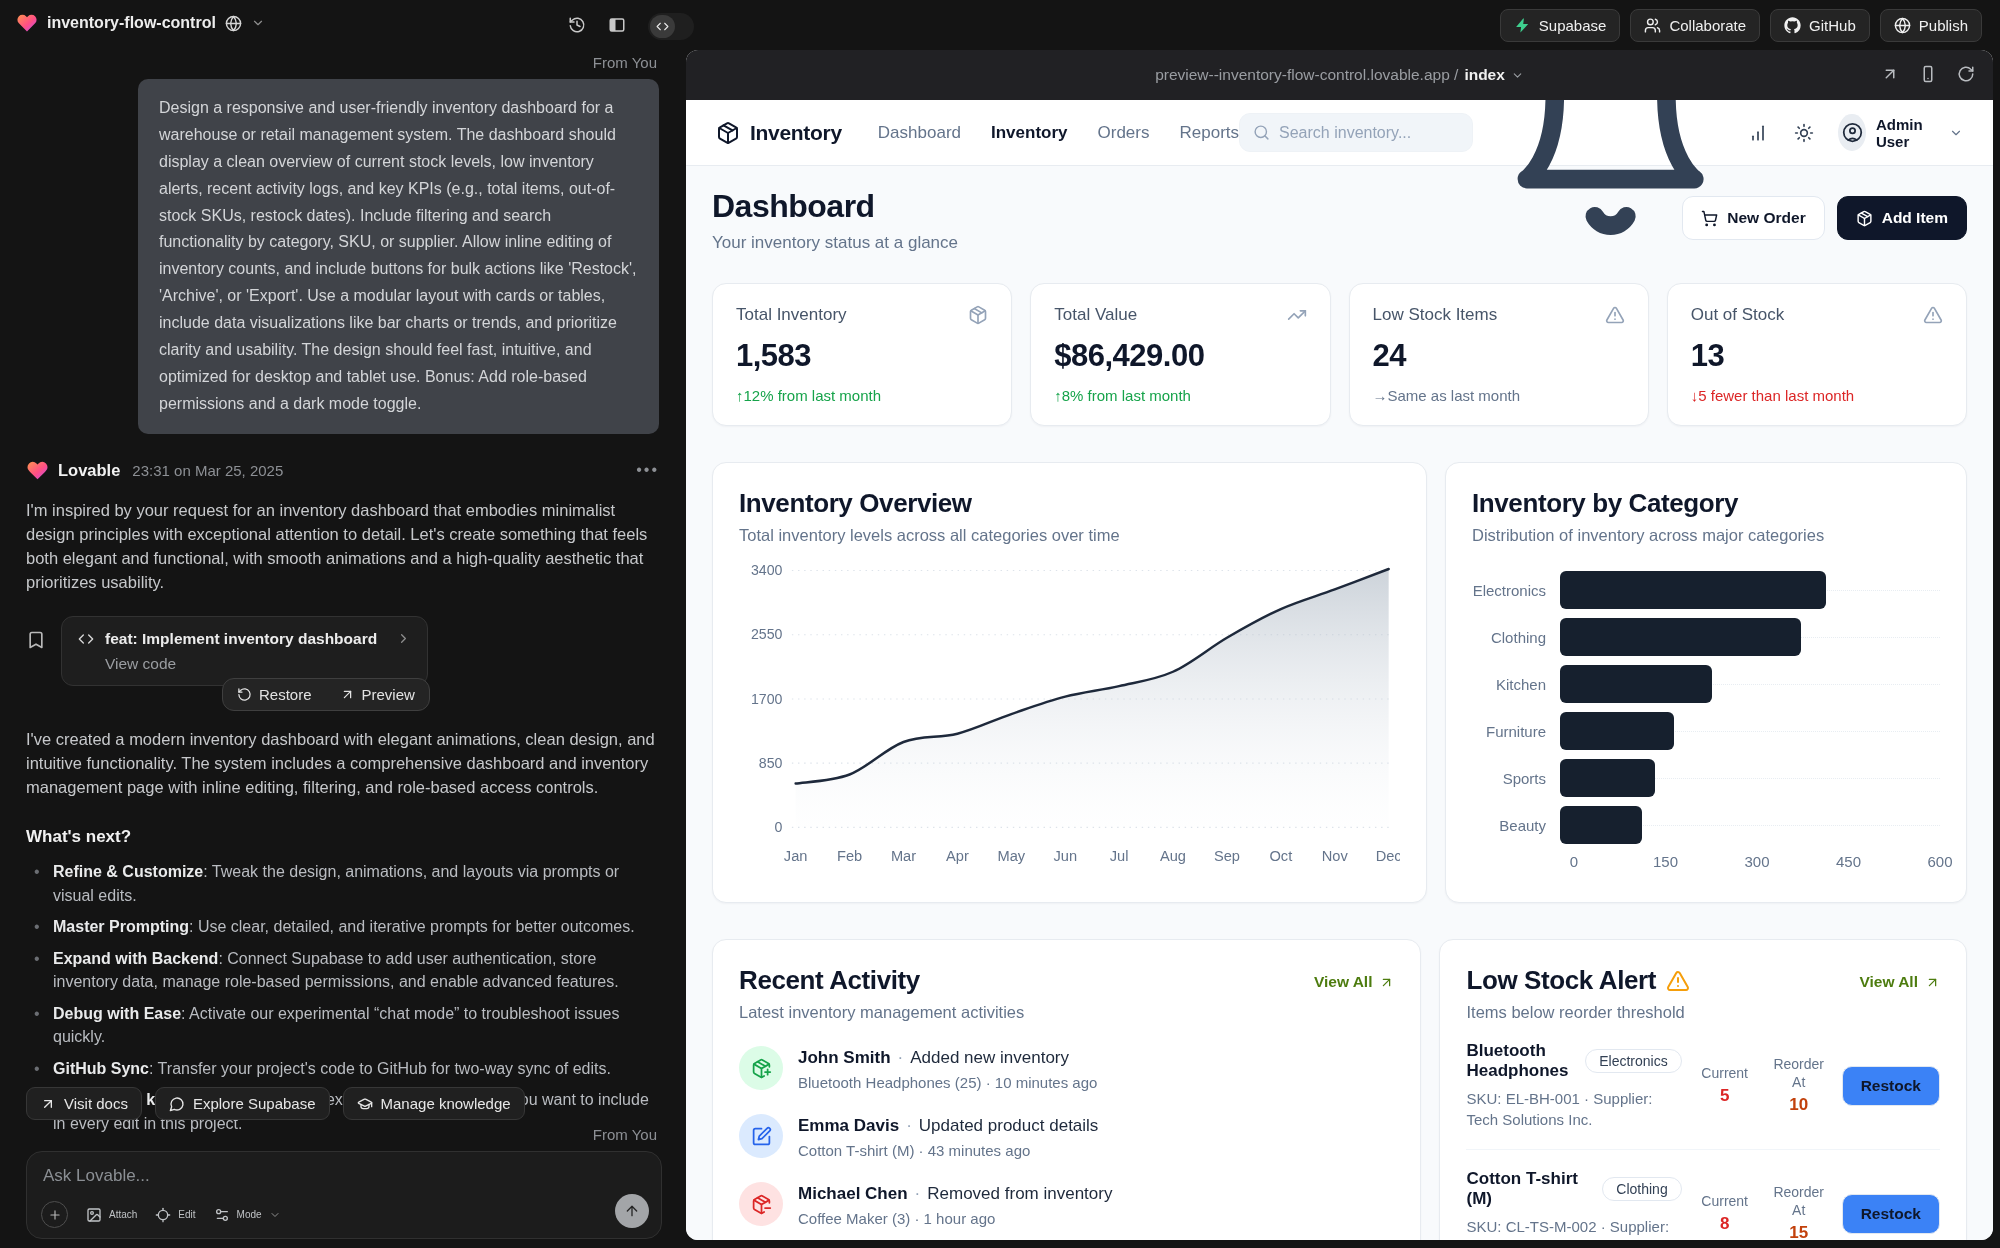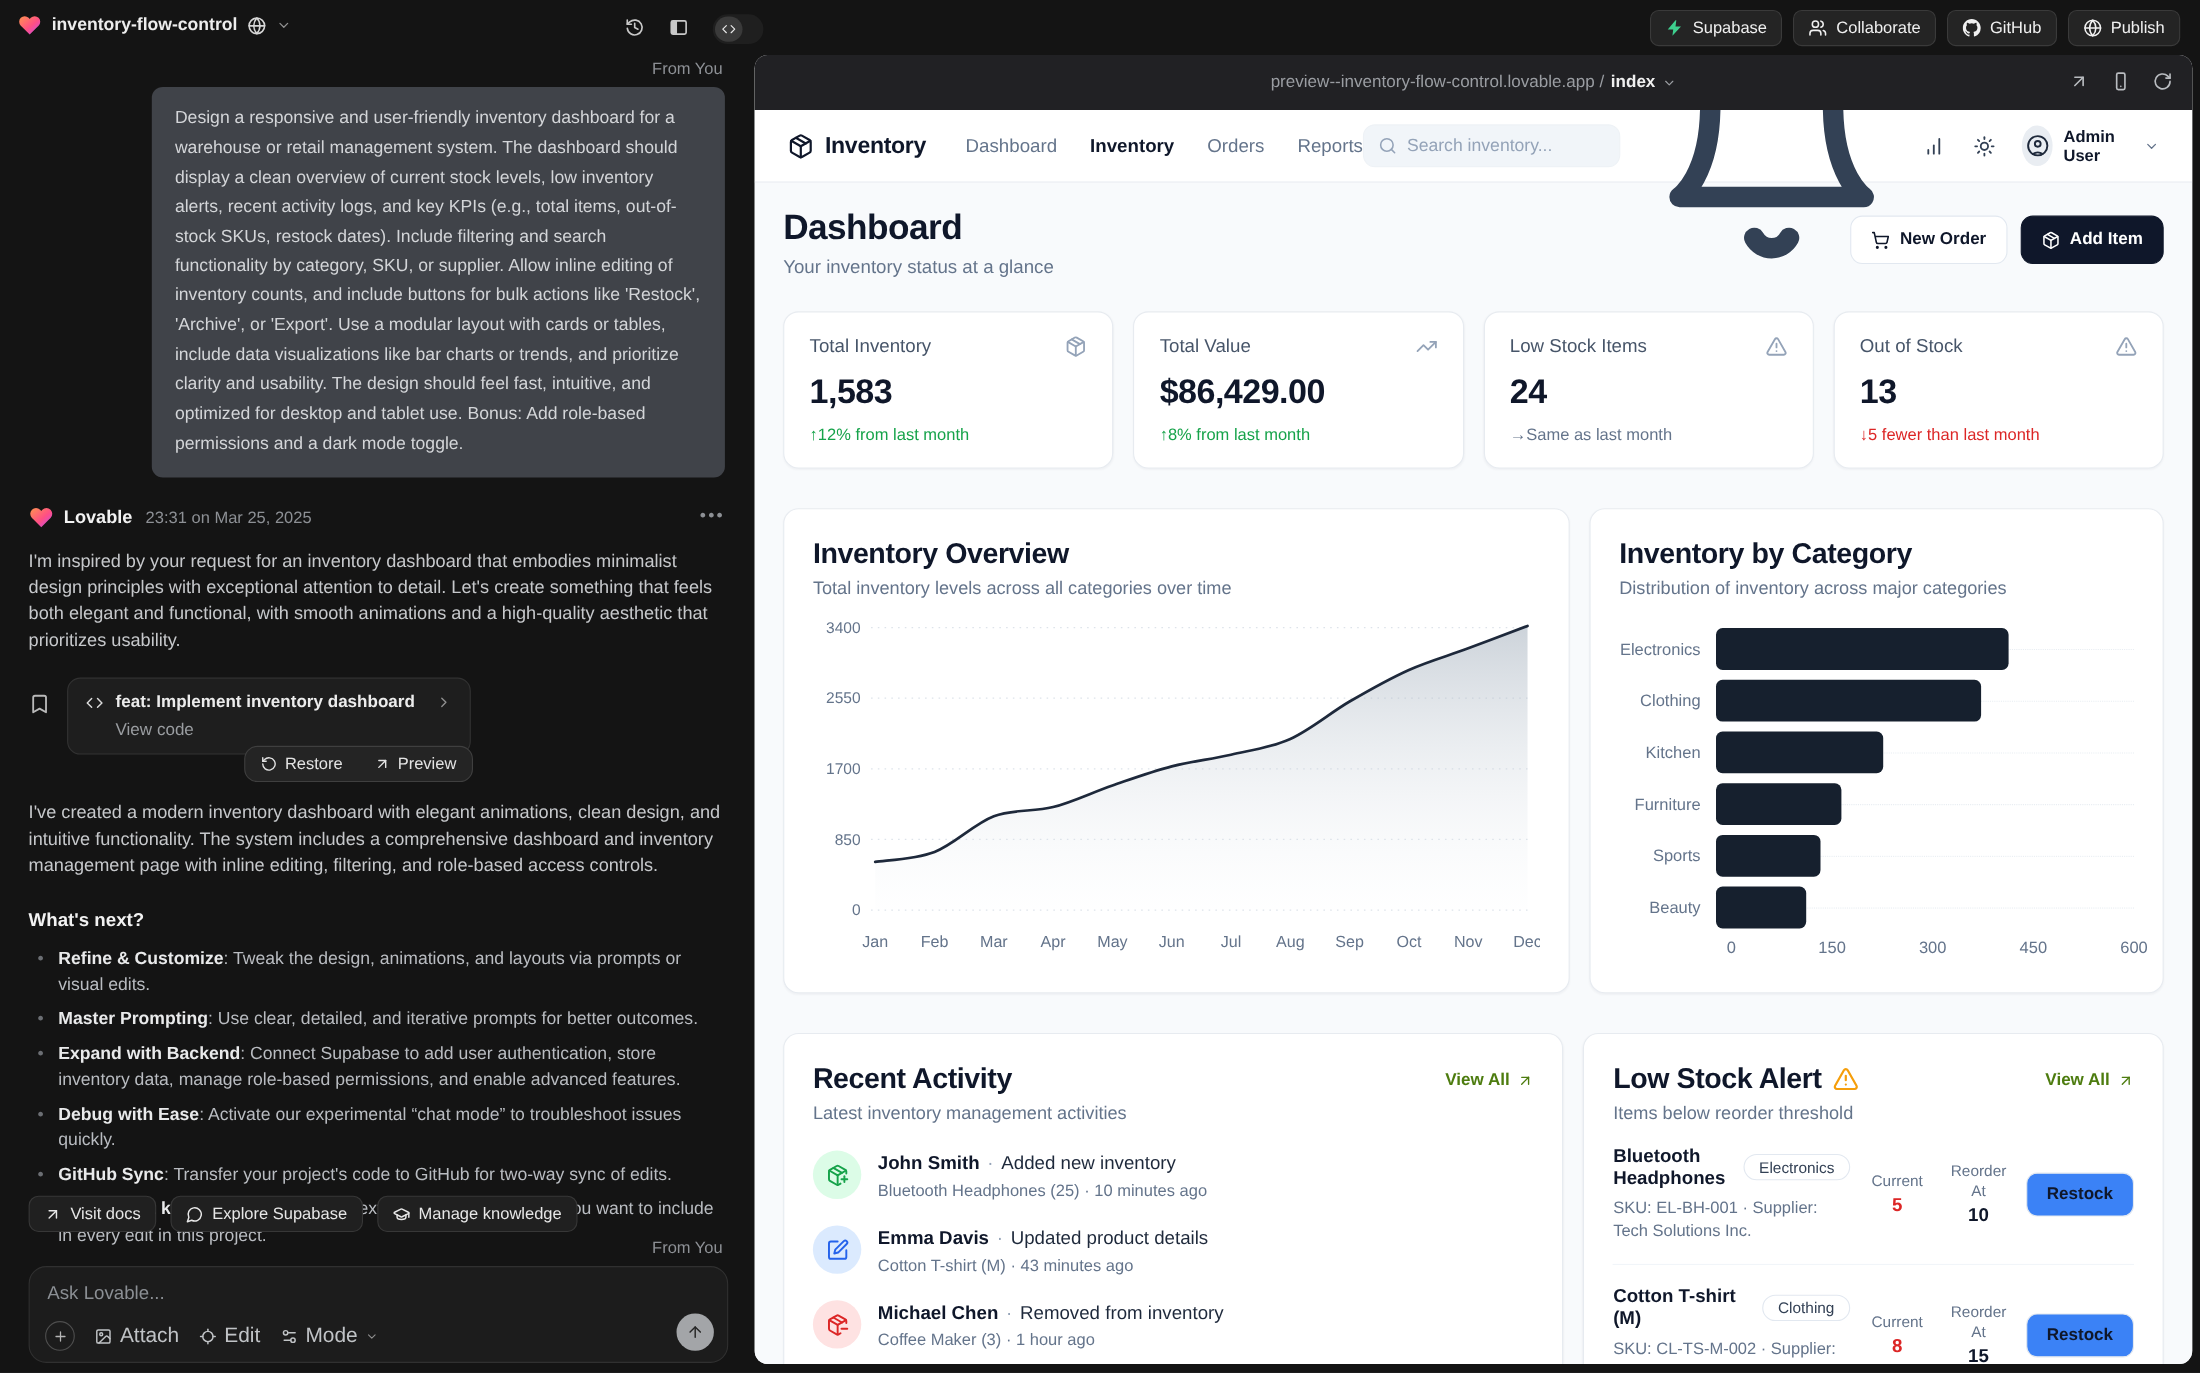--- a/index.html
+++ b/index.html
@@ -70,21 +70,21 @@
   .fy-bottom { position:absolute; right:28px; bottom:105px; }
   .ask-box { position:absolute; left:26px; right:23px; bottom:9px; height:88px;
     background:#1c1c1c; border:1px solid #303030; border-radius:16px; padding:14px 16px 10px 16px; }
   .ask-input { width:70%; background:transparent; border:none; outline:none;
     color:#e8e8e8; font-size:17px; font-family:"Liberation Sans",sans-serif; }
   .ask-input::placeholder { color:#8b8f94; }
   .ask-controls { position:absolute; left:14px; bottom:10px; display:flex; align-items:center; gap:18px; }
   .plus-btn { width:27px; height:27px; border:1px solid #4e4e4e; border-radius:50%;
     display:flex; align-items:center; justify-content:center; color:#b5b5b5; cursor:pointer; }
   .plus-btn .ic { width:14px; height:14px; }
-  .ask-act { display:flex; align-items:center; gap:7px; color:#c0c3c6; font-size:19px; cursor:pointer; }
+  .ask-act { display:flex; align-items:center; gap:7px; color:#c0c3c6; font-size:10px; cursor:pointer; }
   .ask-act .ic { width:16px; height:16px; }
   .ask-act .chev { width:12px; height:12px; color:#8f8f8f; }
   .send-btn { position:absolute; right:12px; bottom:10px; width:34px; height:34px;
     background:#a3a5a8; border-radius:50%; display:flex; align-items:center; justify-content:center;
     color:#262626; cursor:pointer; }
   .send-btn .ic { width:16px; height:16px; stroke-width:2.4; }
 
   
   .preview { position:absolute; left:686px; top:50px; right:7px; bottom:8px;
     border-radius:12px; overflow:hidden; background:#f8fafc; }
@@ -185,21 +185,21 @@
   .ls-item:last-child { border-bottom:none; }
   .ls-info { flex:1; min-width:0; }
   .ls-name-row { display:flex; align-items:center; gap:11px; }
   .ls-name { font-size:17px; font-weight:700; color:#0f172a; }
   .ls-badge { border:1px solid #e2e8f0; border-radius:999px; padding:3px 13px;
     font-size:14px; color:#334155; background:#fff; white-space:nowrap; }
   .ls-sku { margin-top:7px; font-size:15px; color:#64748b; line-height:1.4; max-width:300px; }
   .ls-col { width:62px; text-align:center; flex:0 0 auto; }
   .ls-col-label { font-size:14px; color:#64748b; line-height:1.25; }
   .ls-cur-val { margin-top:4px; font-size:17px; font-weight:600; color:#dc2626; }
-  .ls-re-val { margin-top:4px; font-size:17px; font-weight:700; color:#0f172a; }
+  .ls-re-val { margin-top:4px; font-size:17px; font-weight:700; color:#c2410c; }
   .restock-btn { flex:0 0 auto; background:#3b82f6; border:1px solid #e2e8f0; border-radius:10px;
     padding:10px 18px; font-size:15.5px; font-weight:600; color:#0f172a; cursor:pointer; }
 </style>
 </head>
 <body>
 
 <svg width="0" height="0" style="position:absolute">
   <defs>
     <linearGradient id="heartGrad" x1="0" y1="0" x2="1" y2="1">
       <stop offset="0" stop-color="#ff9350"></stop>

